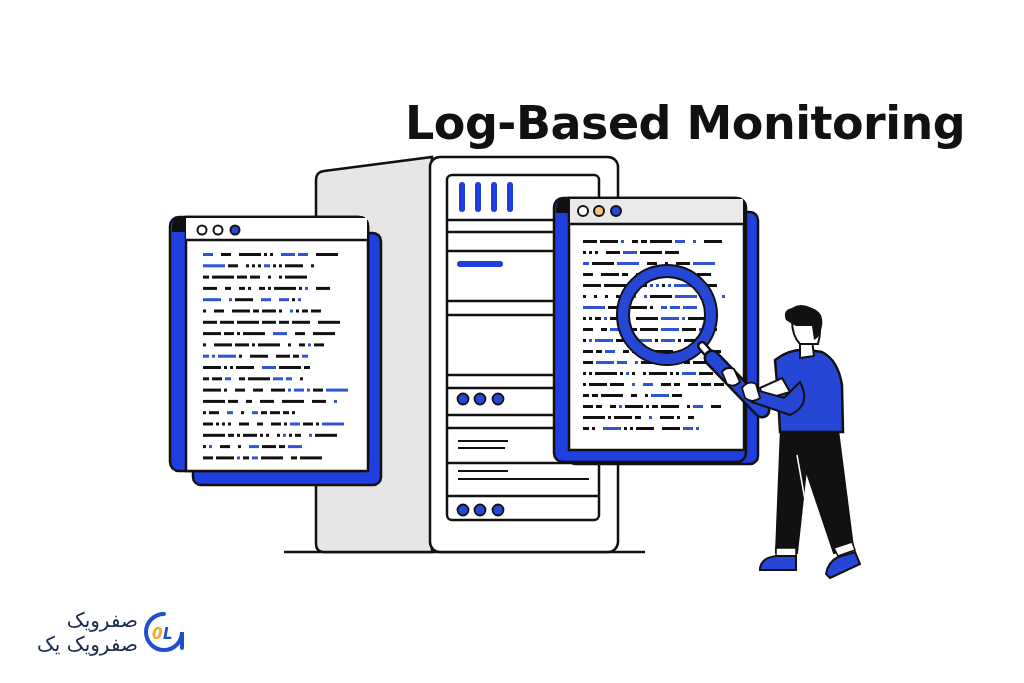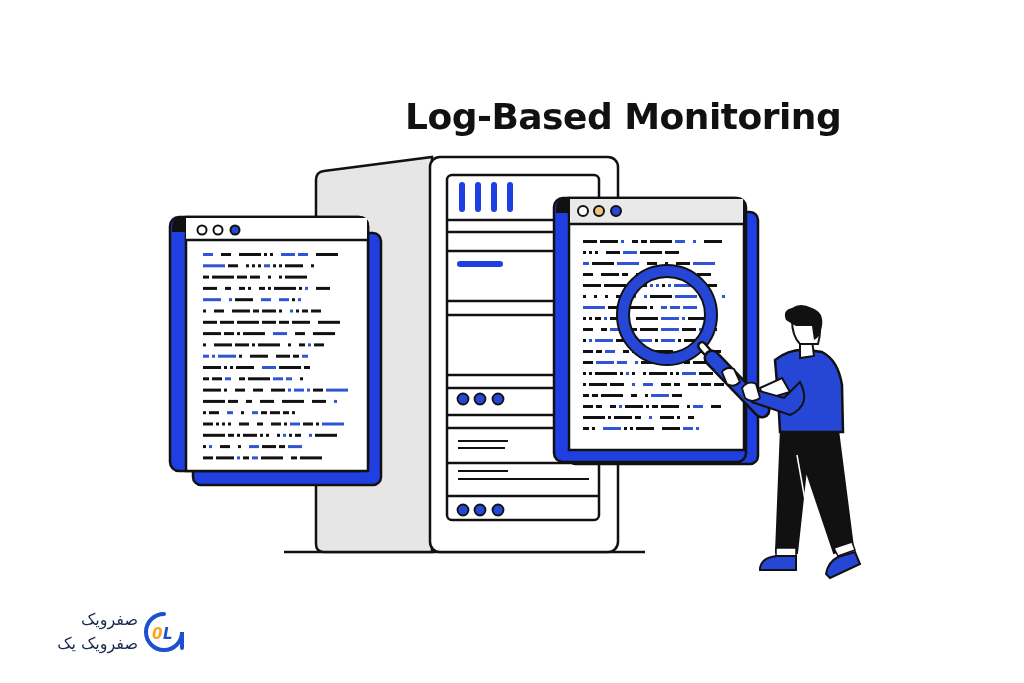--- a/index.html
+++ b/index.html
@@ -1,20 +1,20 @@
 <!DOCTYPE html>
 <html><head>
 <meta charset="utf-8">
 <style>
   html, body { margin:0; padding:0; background:#ffffff; }
   body { width:1024px; height:683px; position:relative; overflow:hidden; font-family:"DejaVu Sans", sans-serif; }
-  .title { position:absolute; left:405px; top:96px; font-family:"DejaVu Sans", sans-serif; font-weight:bold; font-size:36px; letter-spacing:-0.5px; color:#111; white-space:nowrap; }
+  .title { position:absolute; left:405px; top:96px; font-family:"DejaVu Sans", sans-serif; font-weight:bold; font-size:46px; letter-spacing:-0.5px; color:#111; white-space:nowrap; }
   svg.scene { position:absolute; left:0; top:0; }
   .logo { position:absolute; left:26px; top:606px; width:160px; height:60px; }
-  .logo-text { position:absolute; right:48px; top:2px; text-align:right; font-family:"DejaVu Sans", sans-serif; font-size:16px; line-height:24px; color:#1b2b4f; direction:rtl; white-space:nowrap; }
+  .logo-text { position:absolute; right:48px; top:2px; text-align:right; font-family:"DejaVu Sans", sans-serif; font-size:20px; line-height:24px; color:#1b2b4f; direction:rtl; white-space:nowrap; }
   .logo-mark { position:absolute; right:0; top:4px; width:44px; height:44px; }
 </style>
 </head>
 <body>
 
 <div class="title">Log-Based Monitoring</div>
 
 <svg class="scene" width="1024" height="683" viewBox="0 0 1024 683">
 
   <line x1="284" y1="552" x2="645" y2="552" stroke="#111" stroke-width="2.5"></line>

